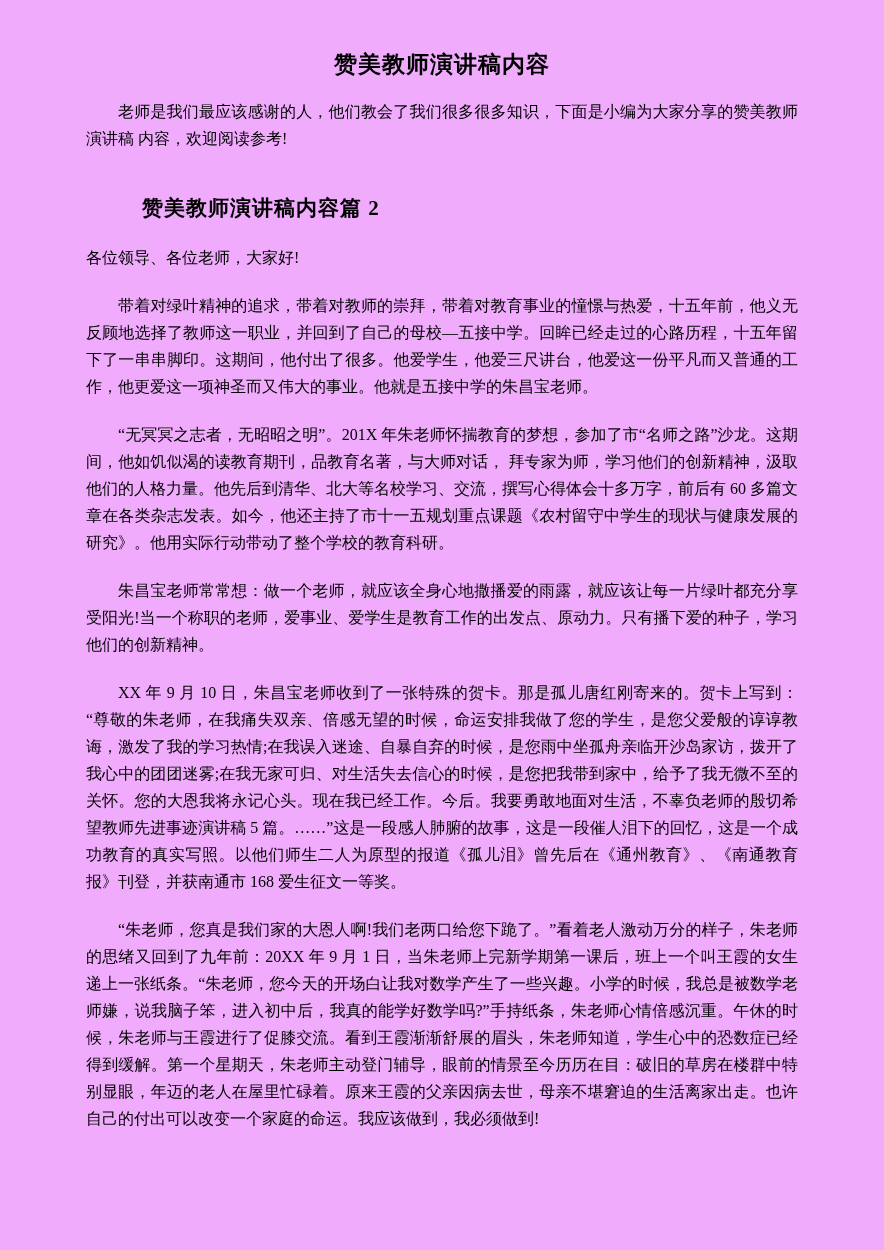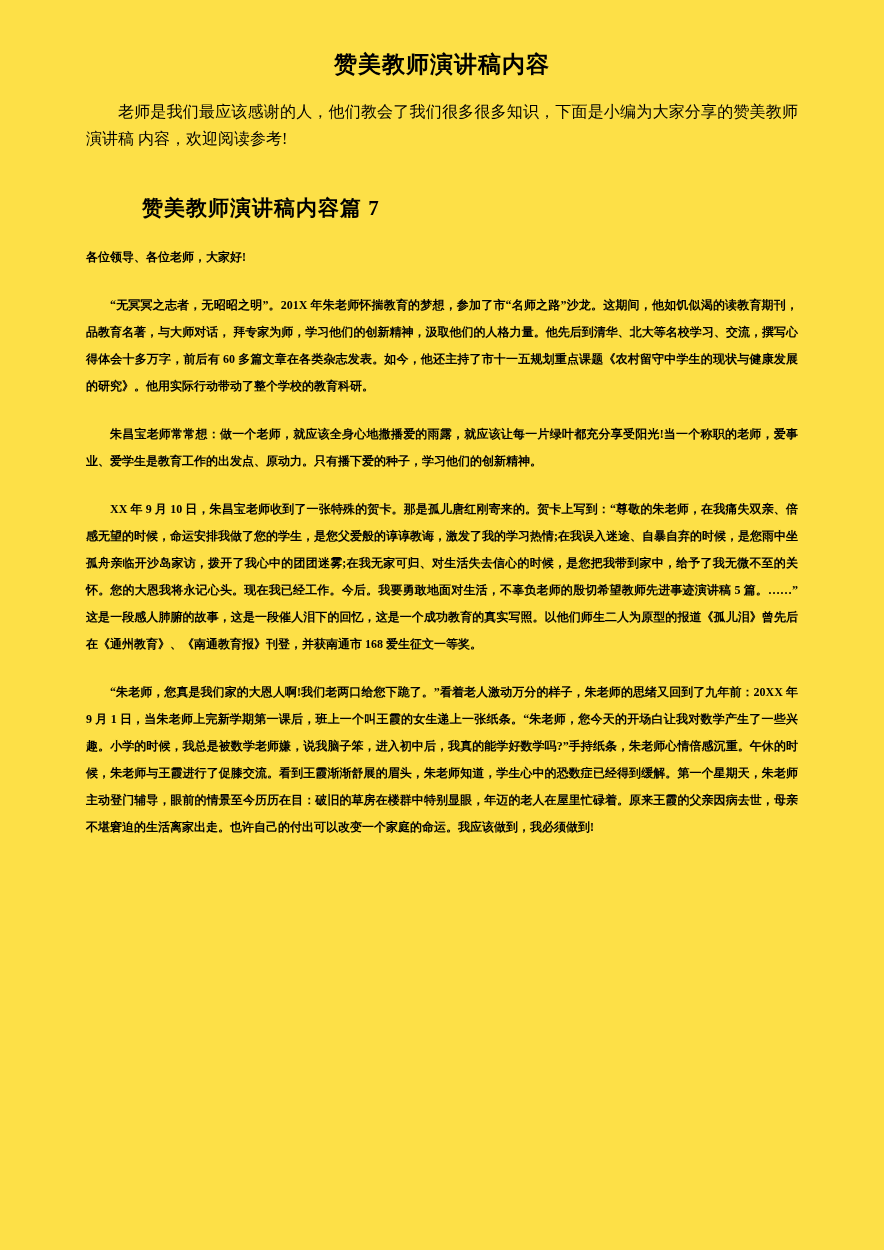--- a/index.html
+++ b/index.html
@@ -12,21 +12,21 @@
     height: 1250px;
     overflow: hidden;
     color: #000000;
     font-family: "Liberation Serif", "DejaVu Serif", serif;
   }
   .page {
     box-sizing: border-box;
     width: 884px;
     height: 1250px;
     padding: 50px 86px 40px 86px;
-    background: #fde047;
+    background: #f0abfc;
   }
   .doc-title {
     font-size: 23px;
     font-weight: bold;
     text-align: center;
     letter-spacing: 1px;
     margin: 0 0 18px 0;
     line-height: 30px;
   }
   .intro {
@@ -37,40 +37,40 @@
     text-align: justify;
   }
   .section-heading {
     font-size: 21px;
     font-weight: bold;
     letter-spacing: 1px;
     margin: 42px 0 22px 56px;
     line-height: 28px;
   }
   .body-para {
-    font-size: 12px;
+    font-size: 16px;
     line-height: 27px;
     text-indent: 2em;
     margin: 0 0 21px 0;
     text-align: justify;
-    font-weight: bold;
   }
   .body-para.no-indent {
     text-indent: 0;
   }
 </style>
 </head>
 <body>
 
 <div class="page">
   <h1 class="doc-title">赞美教师演讲稿内容</h1>
 
   <p class="intro">老师是我们最应该感谢的人，他们教会了我们很多很多知识，下面是小编为大家分享的赞美教师 演讲稿 内容，欢迎阅读参考!</p>
 
-  <h2 class="section-heading">赞美教师演讲稿内容篇 7</h2>
+  <h2 class="section-heading">赞美教师演讲稿内容篇 2</h2>
 
   <p class="body-para no-indent">各位领导、各位老师，大家好!</p>
 
+  <p class="body-para">带着对绿叶精神的追求，带着对教师的崇拜，带着对教育事业的憧憬与热爱，十五年前，他义无反顾地选择了教师这一职业，并回到了自己的母校—五接中学。回眸已经走过的心路历程，十五年留下了一串串脚印。这期间，他付出了很多。他爱学生，他爱三尺讲台，他爱这一份平凡而又普通的工作，他更爱这一项神圣而又伟大的事业。他就是五接中学的朱昌宝老师。</p>
   <p class="body-para">“无冥冥之志者，无昭昭之明”。201X 年朱老师怀揣教育的梦想，参加了市“名师之路”沙龙。这期间，他如饥似渴的读教育期刊，品教育名著，与大师对话， 拜专家为师，学习他们的创新精神，汲取他们的人格力量。他先后到清华、北大等名校学习、交流，撰写心得体会十多万字，前后有 60 多篇文章在各类杂志发表。如今，他还主持了市十一五规划重点课题《农村留守中学生的现状与健康发展的研究》。他用实际行动带动了整个学校的教育科研。</p>
   <p class="body-para">朱昌宝老师常常想：做一个老师，就应该全身心地撒播爱的雨露，就应该让每一片绿叶都充分享受阳光!当一个称职的老师，爱事业、爱学生是教育工作的出发点、原动力。只有播下爱的种子，学习他们的创新精神。</p>
   <p class="body-para">XX 年 9 月 10 日，朱昌宝老师收到了一张特殊的贺卡。那是孤儿唐红刚寄来的。贺卡上写到：“尊敬的朱老师，在我痛失双亲、倍感无望的时候，命运安排我做了您的学生，是您父爱般的谆谆教诲，激发了我的学习热情;在我误入迷途、自暴自弃的时候，是您雨中坐孤舟亲临开沙岛家访，拨开了我心中的团团迷雾;在我无家可归、对生活失去信心的时候，是您把我带到家中，给予了我无微不至的关怀。您的大恩我将永记心头。现在我已经工作。今后。我要勇敢地面对生活，不辜负老师的殷切希望教师先进事迹演讲稿 5 篇。……”这是一段感人肺腑的故事，这是一段催人泪下的回忆，这是一个成功教育的真实写照。以他们师生二人为原型的报道《孤儿泪》曾先后在《通州教育》、《南通教育报》刊登，并获南通市 168 爱生征文一等奖。</p>
   <p class="body-para">“朱老师，您真是我们家的大恩人啊!我们老两口给您下跪了。”看着老人激动万分的样子，朱老师的思绪又回到了九年前：20XX 年 9 月 1 日，当朱老师上完新学期第一课后，班上一个叫王霞的女生递上一张纸条。“朱老师，您今天的开场白让我对数学产生了一些兴趣。小学的时候，我总是被数学老师嫌，说我脑子笨，进入初中后，我真的能学好数学吗?”手持纸条，朱老师心情倍感沉重。午休的时候，朱老师与王霞进行了促膝交流。看到王霞渐渐舒展的眉头，朱老师知道，学生心中的恐数症已经得到缓解。第一个星期天，朱老师主动登门辅导，眼前的情景至今历历在目：破旧的草房在楼群中特别显眼，年迈的老人在屋里忙碌着。原来王霞的父亲因病去世，母亲不堪窘迫的生活离家出走。也许自己的付出可以改变一个家庭的命运。我应该做到，我必须做到!</p>
 </div>
 
 </body></html>

